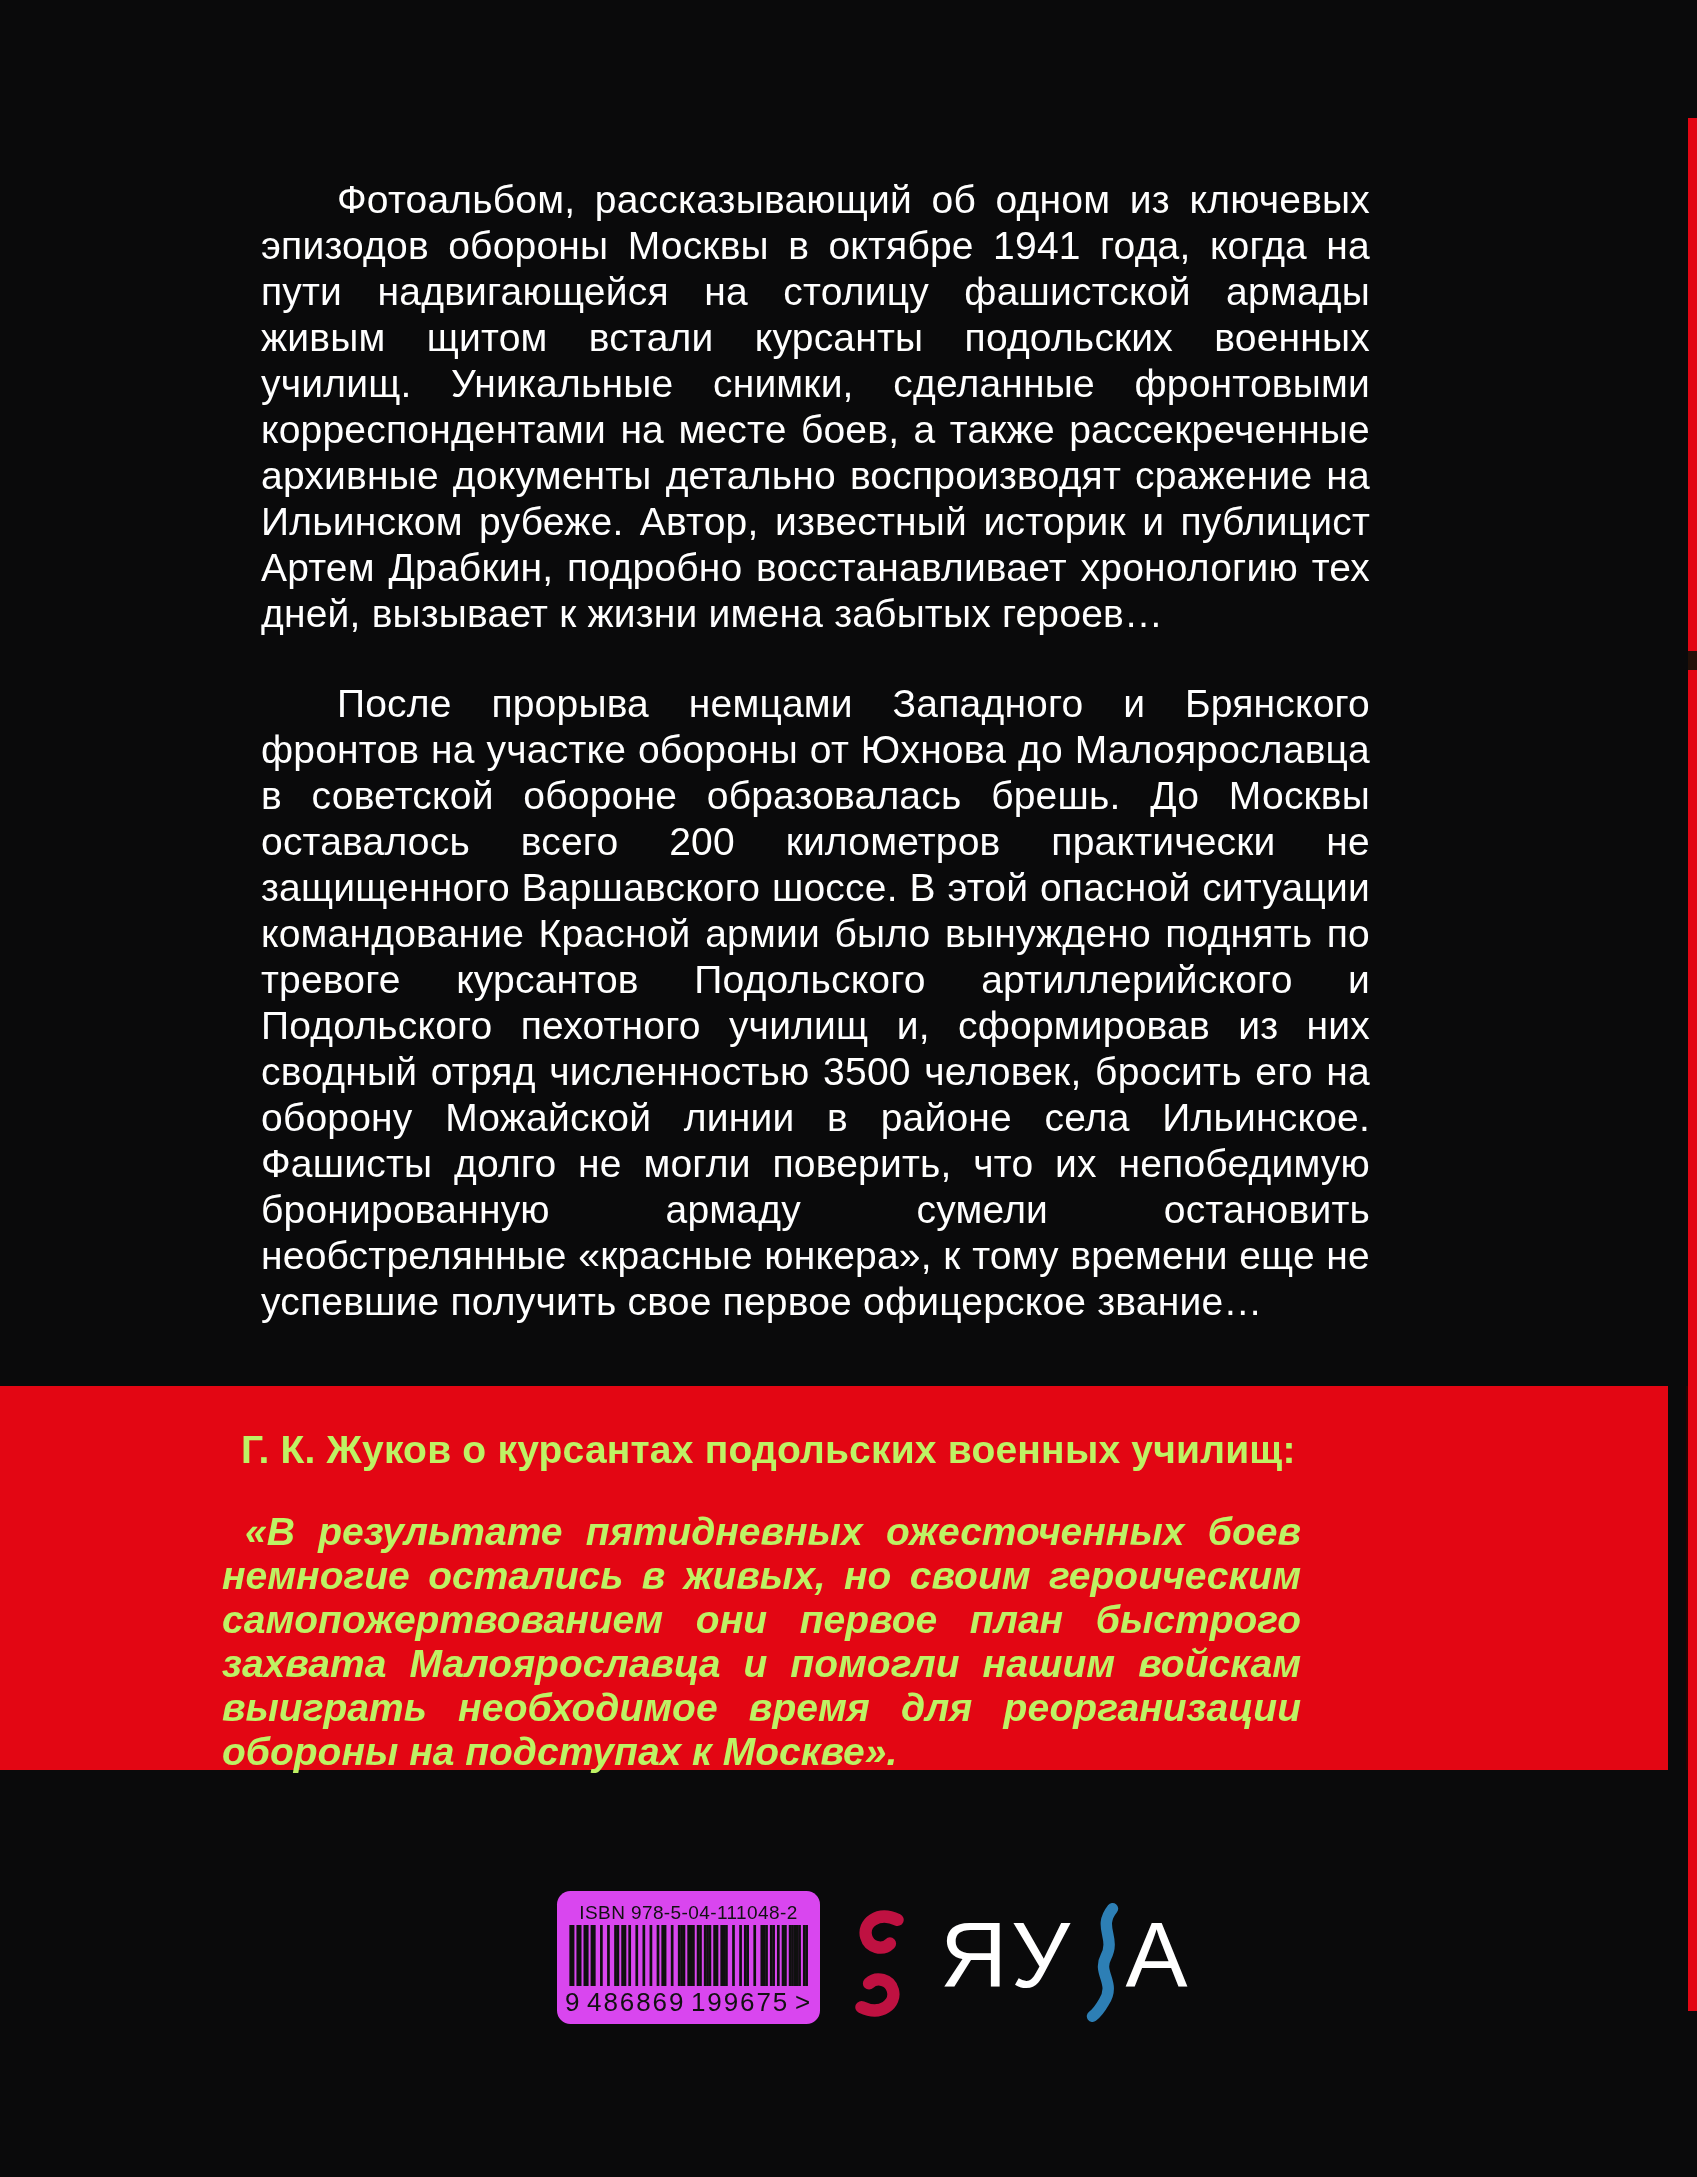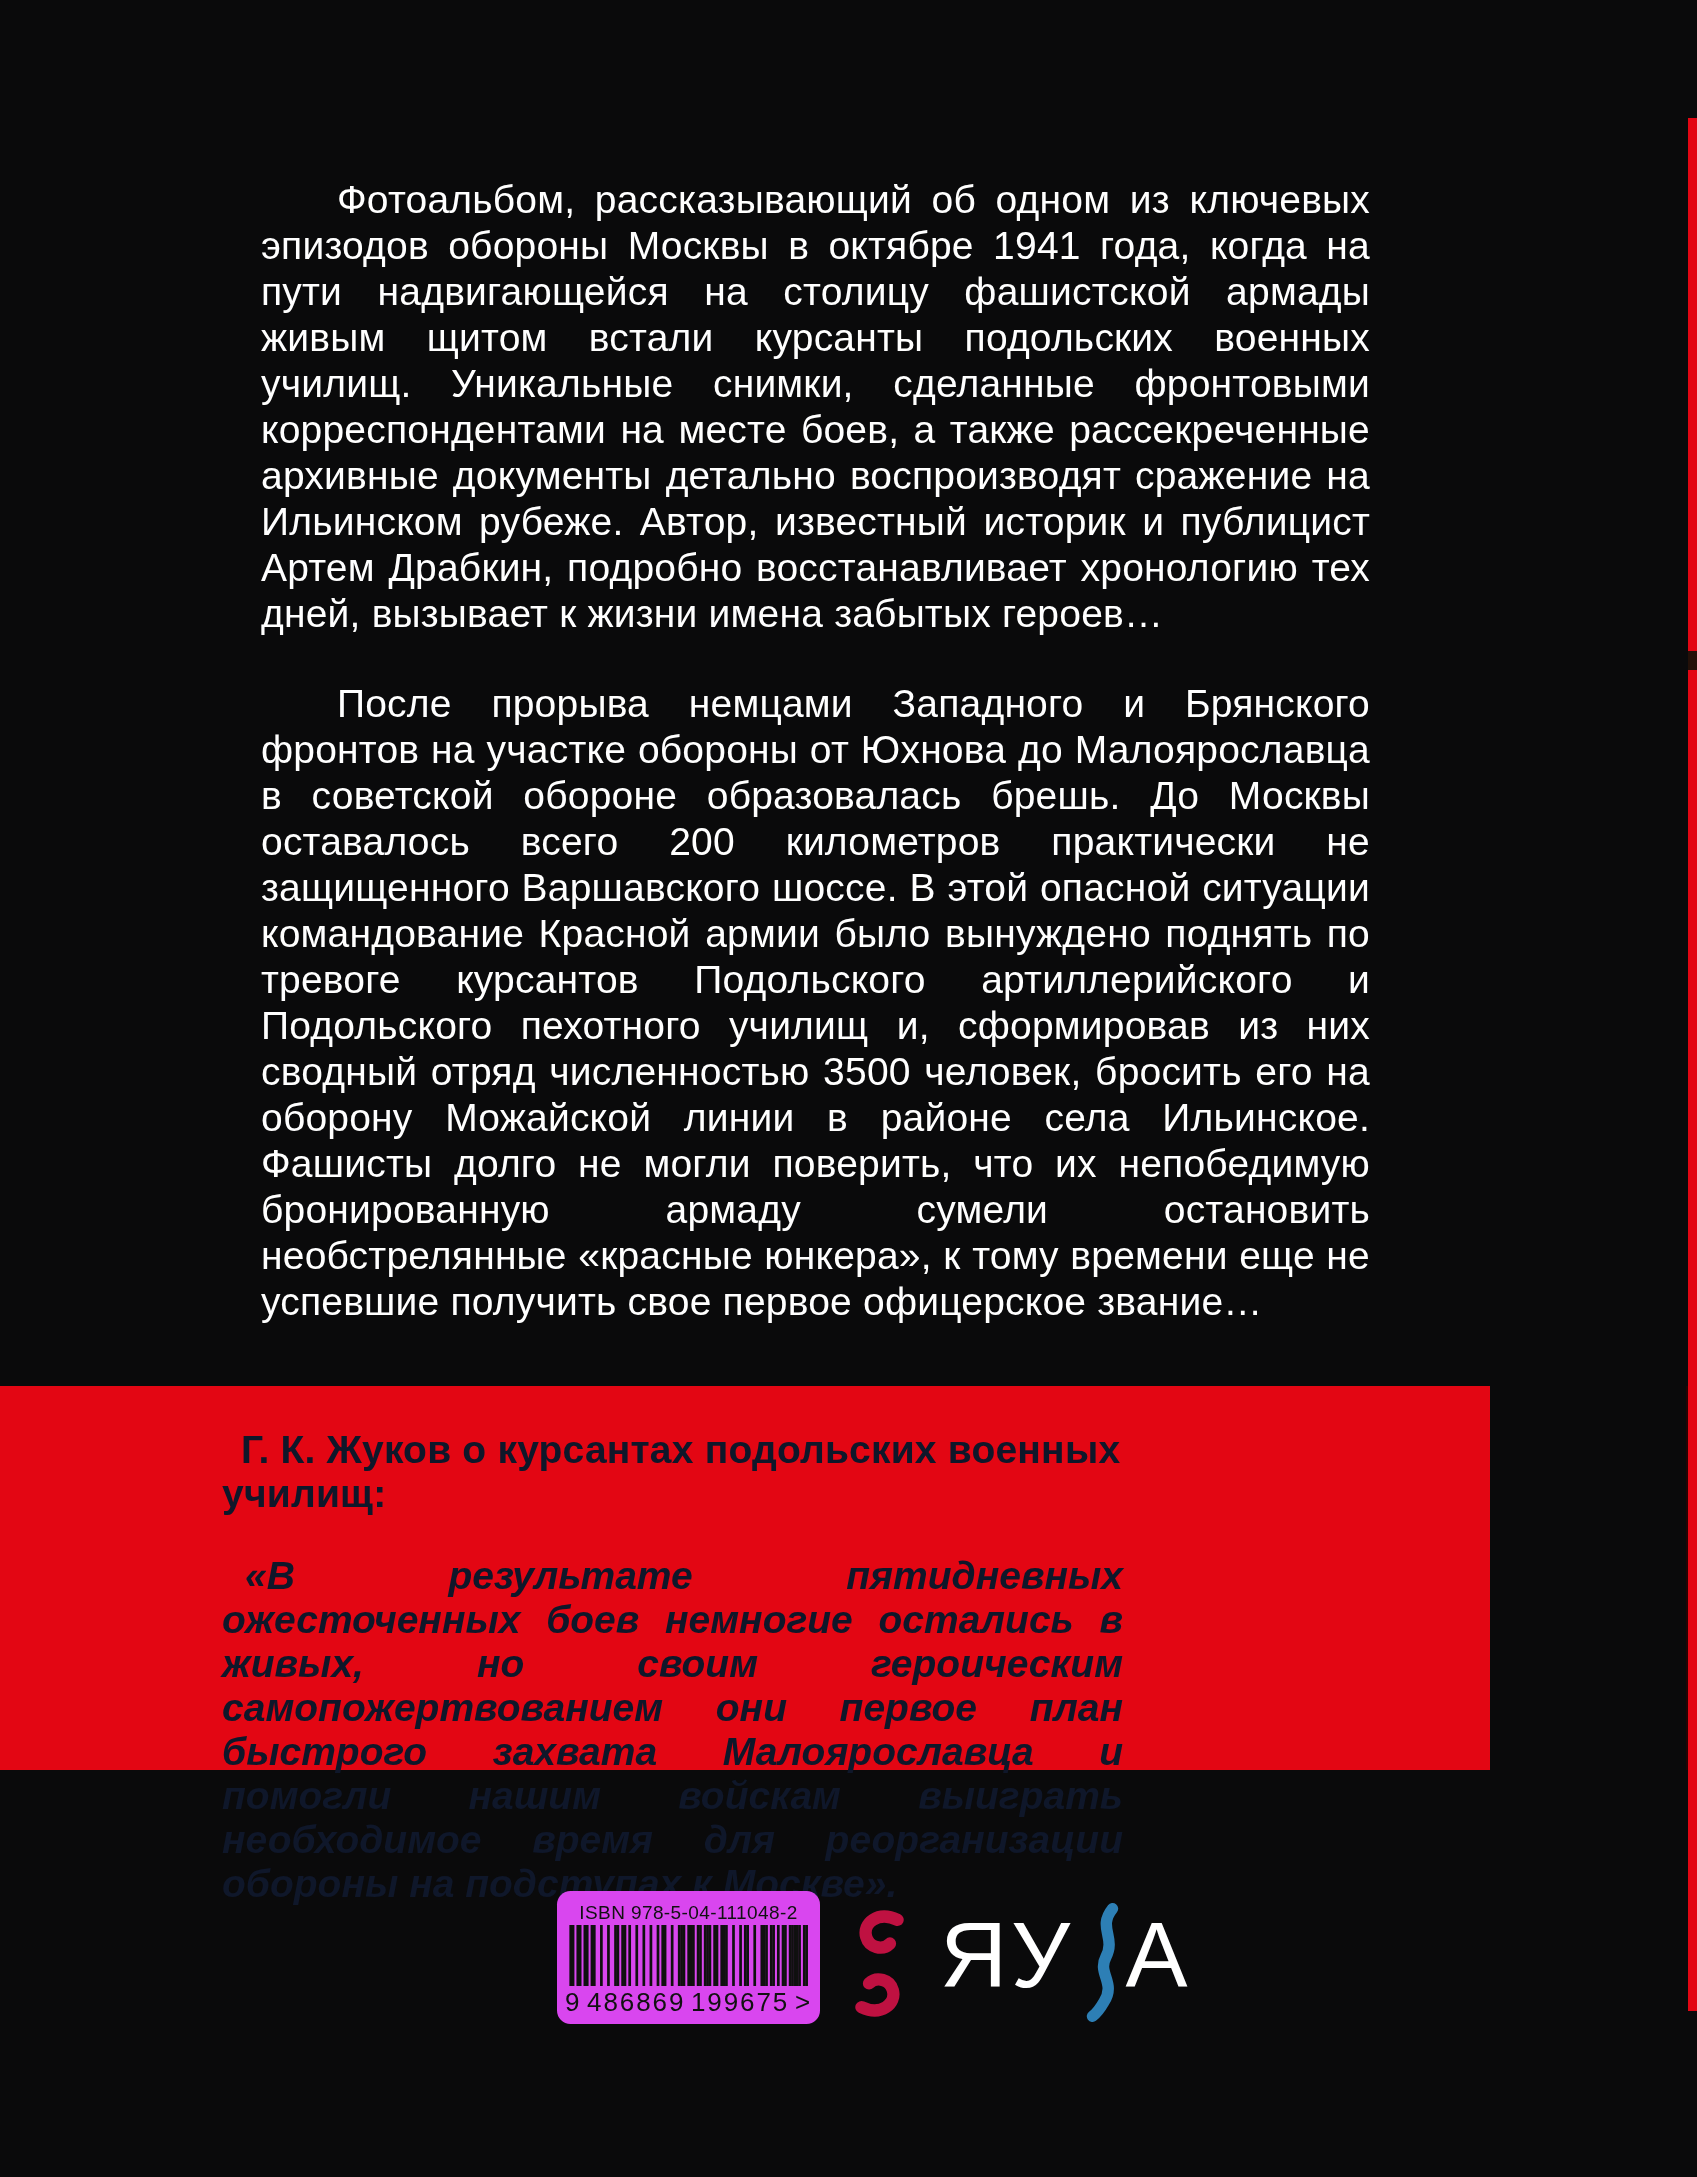--- a/index.html
+++ b/index.html
@@ -34,24 +34,24 @@
   }
   .annotation p {
     margin: 0 0 44px 0;
     text-indent: 76px;
   }
   
   .quote-band {
     position: absolute;
     left: 0;
     top: 1386px;
-    width: 1490px;
+    width: 1668px;
     height: 384px;
     background: #e30613;
-    color: #0f172a;
+    color: #bef264;
     box-sizing: border-box;
     padding: 42px 367px 16px 222px;
   }
   .quote-band h2 {
     margin: 0 0 38px 0;
     font-size: 39px;
     font-weight: bold;
     text-indent: 19px;
     letter-spacing: 0.2px;
   }

